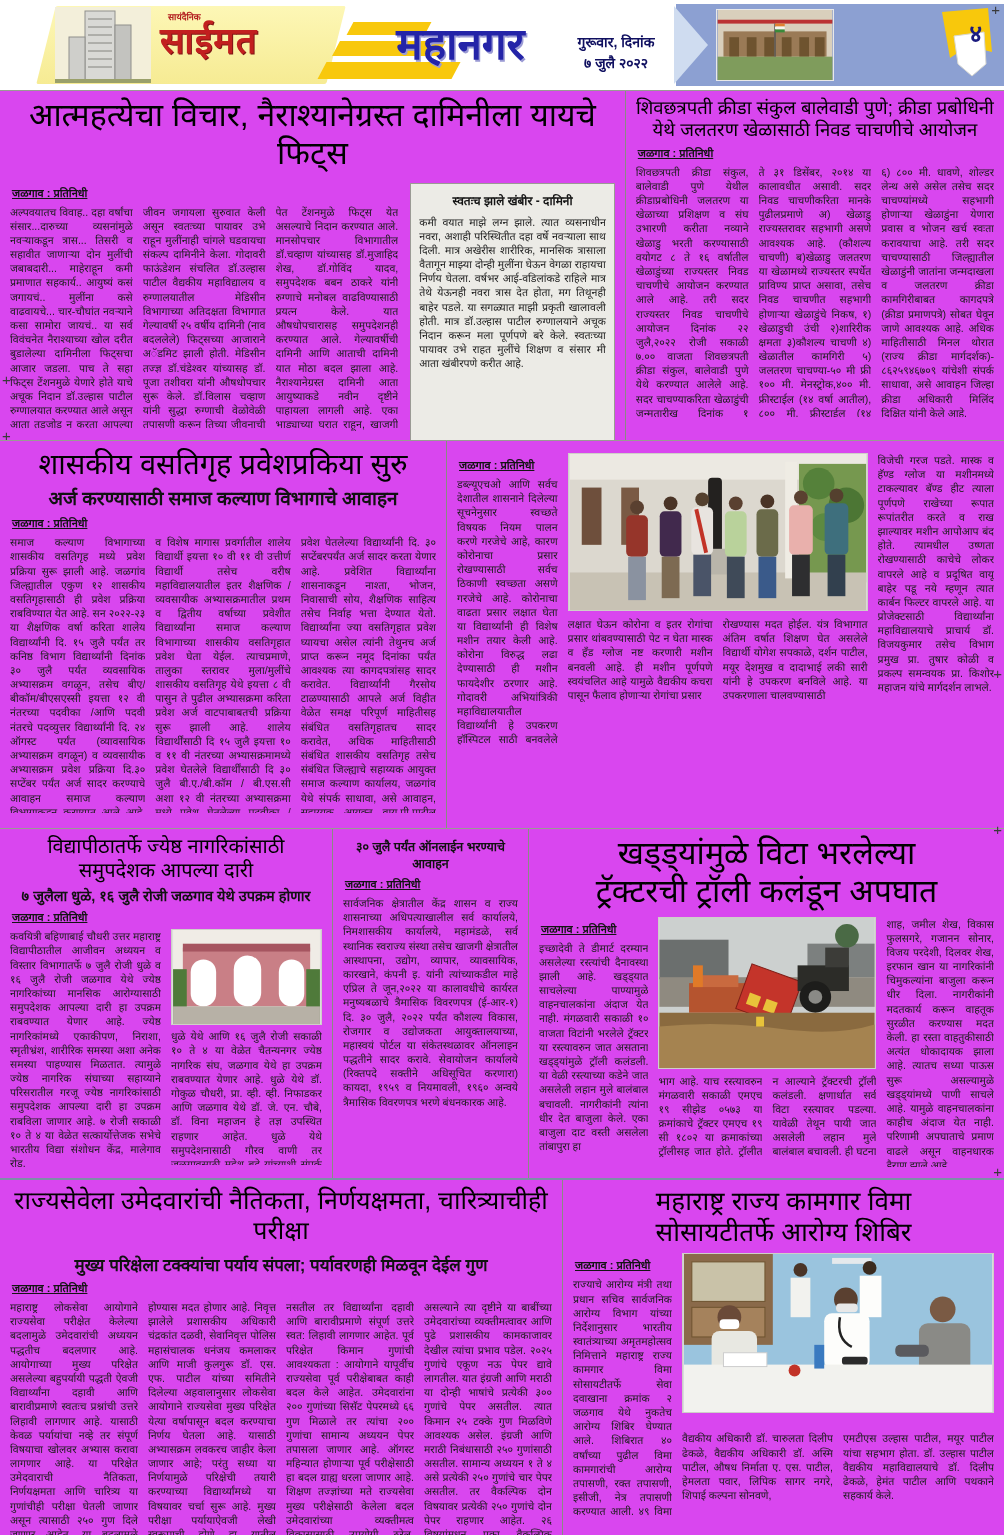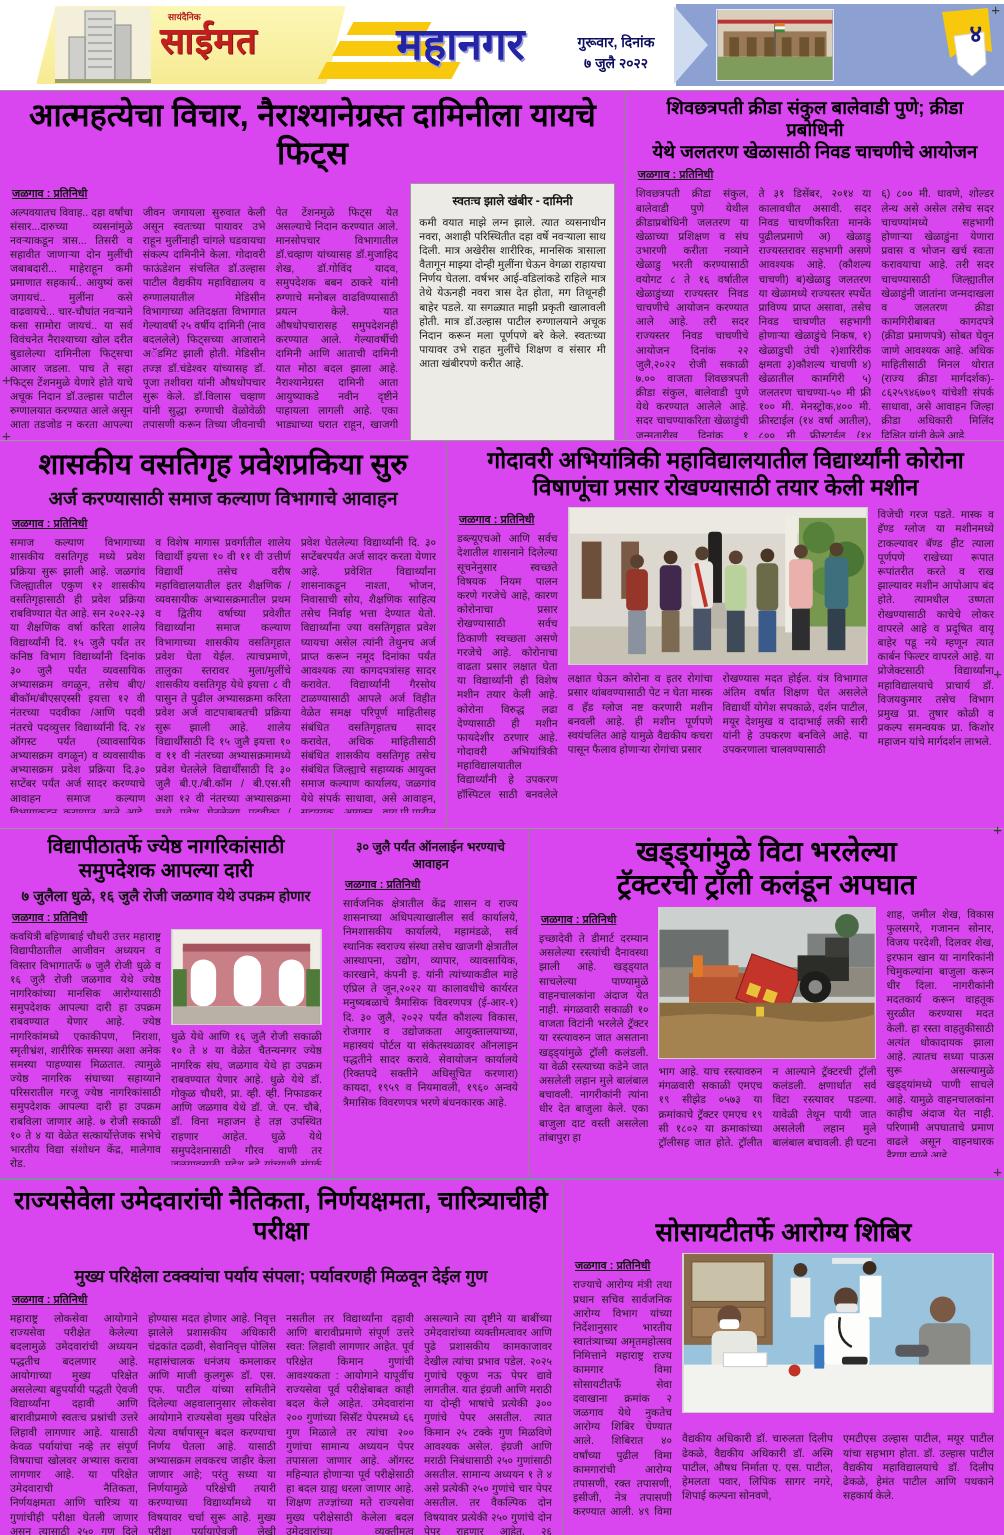--- a/index.html
+++ b/index.html
@@ -33,21 +33,21 @@
   .page-num { position:absolute; right:22px; top:12px; font-size:24px; font-weight:bold; color:#1a1a7e; }
 
   
   .row { display:flex; border-top:1px solid #9a9a94; }
   .row1 { height:350px; }
   .row2 { height:388px; }
   .row3 { height:350px; }
   .row4 { height:357px; border-top:2px solid #7d8fa8; }
   .art { padding:6px 10px 4px 10px; overflow:hidden; }
   .vdiv { border-left:1px solid #8a8a84; }
-  .headline { font-weight:bold; color:#000; text-align:center; line-height:1.18; }
+  .headline { font-weight:normal; color:#000; text-align:center; line-height:1.18; }
   .subhead { font-weight:bold; color:#111; text-align:center; }
   .byline { font-weight:bold; font-size:11px; text-decoration:underline; margin:4px 0 5px 2px; }
   .cols { display:flex; gap:10px; }
   .col { flex:1; overflow:hidden; }
   .bodytext { font-size:10.6px; line-height:1.34; text-align:justify; color:#1c1c1c; }
   .bodytext::first-line { }
   .graybox { background:#ecebe6; border:1px solid #9a9a94; padding:8px 8px; }
   .graybox h4 { font-size:12px; text-align:center; margin-bottom:6px; }
   .photo-frame { display:block; border:1px solid #cfcfc8; background:#ddd; }
   .regmark { position:absolute; color:#3a3a3a; font-size:15px; line-height:1; }
@@ -156,24 +156,20 @@
       <h2 class="subhead" style="font-size:19px; margin-top:4px">अर्ज करण्यासाठी समाज कल्याण विभागाचे आवाहन</h2>
       <div class="byline">जळगाव : प्रतिनिधी</div>
       <div class="cols" style="height:278px">
         <div class="col bodytext">समाज कल्याण विभागाच्या शासकीय वसतिगृह मध्ये प्रवेश प्रक्रिया सुरू झाली आहे. जळगांव जिल्ह्यातील एकुण १२ शासकीय वसतिगृहासाठी ही प्रवेश प्रक्रिया राबविण्यात येत आहे. सन २०२२-२३ या शैक्षणिक वर्षा करिता शालेय विद्यार्थ्यांनी दि. १५ जुलै पर्यंत तर कनिष्ठ विभाग विद्यार्थ्यांनी दिनांक ३० जुलै पर्यंत व्यवसायिक अभ्यासक्रम वगळून, तसेच बीए/बीकॉम/बीएसएस्सी इयत्ता १२ वी नंतरच्या पदवीका /आणि पदवी नंतरचे पदव्युत्तर विद्यार्थ्यांनी दि. २४ ऑगस्ट पर्यंत (व्यावसायिक अभ्यासक्रम वगळून) व व्यवसायीक अभ्यासक्रम प्रवेश प्रक्रिया दि.३० सप्टेंबर पर्यंत अर्ज सादर करण्याचे आवाहन समाज कल्याण विभागाकडुन करण्यात आले आहे. जिल्ह्यातील शैक्षणिक संस्थांमध्ये प्रवेश घेतलेल्या अनुसूचित जाती, अनुसूचित जमाती, विमुक्त जाती भटक्या जमाती, इतर मागासवर्ग</div>
         <div class="col bodytext">व विशेष मागास प्रवर्गातील शालेय विद्यार्थी इयत्ता १० वी ११ वी उत्तीर्ण विद्यार्थी तसेच वरीष महाविद्यालयातील इतर शैक्षणिक / व्यवसायीक अभ्यासक्रमातील प्रथम व द्वितीय वर्षाच्या प्रवेशीत विद्यार्थ्यांना समाज कल्याण विभागाच्या शासकीय वसतिगृहात प्रवेश घेता येईल. त्याचप्रमाणे, तालुका स्तरावर मुला/मुलींचे शासकीय वसतिगृह येथे इयत्ता ८ वी पासुन ते पुढील अभ्यासक्रमा करिता प्रवेश अर्ज वाटपाबाबतची प्रक्रिया सुरू झाली आहे. शालेय विद्यार्थींसाठी दि १५ जुलै इयत्ता १० व ११ वी नंतरच्या अभ्यासक्रमामध्ये प्रवेश घेतलेले विद्यार्थींसाठी दि ३० जुलै बी.ए./बी.कॉम / बी.एस.सी अशा १२ वी नंतरच्या अभ्यासक्रमा मध्ये प्रवेश घेतलेल्या पदवीका / पदवी आणि एम.ए/ एम.कॉम./ एम.एस.सी असे पध्दती नंतरचे पदव्युत्तर, पदवी, पदवीका इत्यादी अभ्यासक्रम (व्यवसायीक अभ्यासक्रम वगळून)</div>
         <div class="col bodytext">प्रवेश घेतलेल्या विद्यार्थ्यांनी दि. ३० सप्टेंबरपर्यंत अर्ज सादर करता येणार आहे. प्रवेशित विद्यार्थ्यांना शासनाकडून नाश्ता, भोजन, निवासाची सोय, शैक्षणिक साहित्य तसेच निर्वाह भत्ता देण्यात येतो. विद्यार्थ्यांना ज्या वसतिगृहात प्रवेश घ्यायचा असेल त्यांनी तेथुनच अर्ज प्राप्त करून नमूद दिनांका पर्यंत आवश्यक त्या कागदपत्रांसह सादर करावेत. विद्यार्थ्यांनी गैरसोय टाळण्यासाठी आपले अर्ज विहीत वेळेत समक्ष परिपूर्ण माहितीसह संबंधित वसतिगृहातच सादर करावेत, अधिक माहितीसाठी संबंधित शासकीय वसतिगृह तसेच संबंधित जिल्ह्याचे सहाय्यक आयुक्त समाज कल्याण कार्यालय, जळगांव येथे संपर्क साधावा, असे आवाहन, सहाय्यक आयुक्त वाय.पी.पाटील यांनी केले आहे.</div>
       </div>
     </section>
 
     <section class="art vdiv" style="width:558px">
-      <h1 class="headline" style="font-size:23px">
-        <span>गोदावरी अभियांत्रिकी महाविद्यालयातील विद्यार्थ्यांनी कोरोना</span><br>
-        <span>विषाणूंचा प्रसार रोखण्यासाठी तयार केली मशीन</span>
-      </h1>
       <div style="display:flex; gap:10px; margin-top:6px;">
         <div style="width:102px">
           <div class="byline">जळगाव : प्रतिनिधी</div>
           <p class="bodytext" style="height:268px; overflow:hidden">डब्ल्यूएचओ आणि सर्वच देशातील शासनाने दिलेल्या सूचनेनुसार स्वच्छते विषयक नियम पालन करणे गरजेचे आहे, कारण कोरोनाचा प्रसार रोखण्यासाठी सर्वच ठिकाणी स्वच्छता असणे गरजेचे आहे. कोरोनाचा वाढता प्रसार लक्षात घेता या विद्यार्थ्यांनी ही विशेष मशीन तयार केली आहे. कोरोना विरुद्ध लढा देण्यासाठी ही मशीन फायदेशीर ठरणार आहे. गोदावरी अभियांत्रिकी महाविद्यालयातील विद्यार्थ्यांनी हे उपकरण हॉस्पिटल साठी बनवलेले आहे. हे त्यांनी सध्याची परिस्थिती</p>
         </div>
         <div style="width:300px">
           <svg class="photo-frame" viewBox="0 0 300 158" style="width:300px;height:158px">
             <rect width="300" height="158" fill="#dcd8cf"></rect>
             <rect x="0" y="0" width="300" height="26" fill="#ece9e2"></rect>
             <rect x="232" y="10" width="68" height="120" fill="#76984f"></rect>
@@ -264,21 +260,21 @@
       </div>
     </section>
 
     <section class="art vdiv" style="width:196px">
       <h2 class="subhead" style="font-size:12.5px; margin-top:3px">३० जुलै पर्यंत ऑनलाईन भरण्याचे आवाहन</h2>
       <div class="byline">जळगाव : प्रतिनिधी</div>
       <p class="bodytext" style="height:232px; overflow:hidden">सार्वजनिक क्षेत्रातील केंद्र शासन व राज्य शासनाच्या अधिपत्याखालील सर्व कार्यालये, निमशासकीय कार्यालये, महामंडळे, सर्व स्थानिक स्वराज्य संस्था तसेच खाजगी क्षेत्रातील आस्थापना, उद्योग, व्यापार, व्यावसायिक, कारखाने, कंपनी इ. यांनी त्यांच्याकडील माहे एप्रिल ते जून,२०२२ या कालावधीचे कार्यरत मनुष्यबळाचे त्रैमासिक विवरणपत्र (ई-आर-१) दि. ३० जुलै, २०२२ पर्यंत कौशल्य विकास, रोजगार व उद्योजकता आयुक्तालयाच्या, महास्वयं पोर्टल या संकेतस्थळावर ऑनलाइन पद्धतीने सादर करावे. सेवायोजन कार्यालये (रिक्तपदे सक्तीने अधिसूचित करणारा) कायदा, १९५९ व नियमावली, १९६० अन्वये त्रैमासिक विवरणपत्र भरणे बंधनकारक आहे.</p>
     </section>
 
     <section class="art vdiv" style="width:476px">
-      <h1 class="headline" style="font-size:28px">
+      <h1 class="headline" style="font-size:32px">
         <span>खड्ड्यांमुळे विटा भरलेल्या</span><br>
         <span>ट्रॅक्टरची ट्रॉली कलंडून अपघात</span>
       </h1>
       <div style="display:flex; gap:10px; margin-top:6px;">
         <div style="width:112px">
           <div class="byline">जळगाव : प्रतिनिधी</div>
           <p class="bodytext" style="height:230px; overflow:hidden">इच्छादेवी ते डीमार्ट दरम्यान असलेल्या रस्त्यांची दैनावस्था झाली आहे. खड्ड्यात साचलेल्या पाण्यामुळे वाहनचालकांना अंदाज येत नाही. मंगळवारी सकाळी १० वाजता विटांनी भरलेले ट्रॅक्टर या रस्त्यावरुन जात असताना खड्ड्यांमुळे ट्रॉली कलंडली. या वेळी रस्त्याच्या कडेने जात असलेली लहान मुले बालंबाल बचावली. नागरीकांनी त्यांना धीर देत बाजुला केले. एका बाजुला दाट वस्ती असलेला तांबापुरा हा</p>
         </div>
         <div style="width:218px">
           <svg class="photo-frame" viewBox="0 0 218 152" style="width:218px;height:152px">
@@ -315,33 +311,33 @@
         <div style="width:110px">
           <p class="bodytext" style="height:250px; overflow:hidden">शाह, जमील शेख, विकास फुलसगरे, गजानन सोनार, विजय परदेशी, दिलवर शेख, इरफान खान या नागरिकांनी चिमुकल्यांना बाजुला करून धीर दिला. नागरीकांनी मदतकार्य करून वाहतूक सुरळीत करण्यास मदत केली. हा रस्ता वाहतुकीसाठी अत्यंत धोकादायक झाला आहे. त्यातच सध्या पाऊस सुरू असल्यामुळे खड्ड्यांमध्ये पाणी साचले आहे. यामुळे वाहनचालकांना काहीच अंदाज येत नाही. परिणामी अपघाताचे प्रमाण वाढले असून वाहनधारक हैराण झाले आहे.</p>
         </div>
       </div>
     </section>
   </div>
 
   <div class="row row4">
     <section class="art" style="width:562px">
       <h1 class="headline" style="font-size:25px">राज्यसेवेला उमेदवारांची नैतिकता, निर्णयक्षमता, चारित्र्याचीही परीक्षा</h1>
-      <h2 class="subhead" style="font-size:17px; margin-top:19px">मुख्य परिक्षेला टक्क्यांचा पर्याय संपला; पर्यावरणही मिळवून देईल गुण</h2>
+      <h2 class="subhead" style="font-size:17px; margin-top:8px">मुख्य परिक्षेला टक्क्यांचा पर्याय संपला; पर्यावरणही मिळवून देईल गुण</h2>
       <div class="byline">जळगाव : प्रतिनिधी</div>
       <div class="cols" style="height:252px">
         <div class="col bodytext">महाराष्ट्र लोकसेवा आयोगाने राज्यसेवा परीक्षेत केलेल्या बदलामुळे उमेदवारांची अध्ययन पद्धतीच बदलणार आहे. आयोगाच्या मुख्य परिक्षेत असलेल्या बहुपर्यायी पद्धती ऐवजी विद्यार्थ्यांना दहावी आणि बारावीप्रमाणे स्वतःच प्रश्नांची उत्तरे लिहावी लागणार आहे. यासाठी केवळ पर्यायांचा नव्हे तर संपूर्ण विषयाचा खोलवर अभ्यास करावा लागणार आहे. या परिक्षेत उमेदवाराची नैतिकता, निर्णयक्षमता आणि चारित्र्य या गुणांचीही परीक्षा घेतली जाणार असून त्यासाठी २५० गुण दिले जाणार आहेत. या बदलामुळे परिक्षेतील पर्यायांची टक्का पद्धती बंद होणार असून नकारात्मक गुणांची जोखीमही कमी</div>
         <div class="col bodytext">होण्यास मदत होणार आहे. निवृत्त झालेले प्रशासकीय अधिकारी चंद्रकांत दळवी, सेवानिवृत्त पोलिस महासंचालक धनंजय कमलाकर आणि माजी कुलगुरू डॉ. एस. एफ. पाटील यांच्या समितीने दिलेल्या अहवालानुसार लोकसेवा आयोगाने राज्यसेवा मुख्य परिक्षेत येत्या वर्षापासून बदल करण्याचा निर्णय घेतला आहे. यासाठी अभ्यासक्रम लवकरच जाहीर केला जाणार आहे; परंतु सध्या या निर्णयामुळे परिक्षेची तयारी करण्याच्या विद्यार्थ्यांमध्ये या विषयावर चर्चा सुरू आहे. मुख्य परीक्षा पर्यायाऐवजी लेखी स्वरूपाची होणे हा यातील महत्त्वाचा बदल आहे. यापुढे आयोग जो प्रश्न विचारेल त्यासाठी उत्तरांचे चार पर्याय समोर</div>
         <div class="col bodytext">नसतील तर विद्यार्थ्यांना दहावी आणि बारावीप्रमाणे संपूर्ण उत्तरे स्वत: लिहावी लागणार आहेत. पूर्व परिक्षेत किमान गुणांची आवश्यकता : आयोगाने यापूर्वीच राज्यसेवा पूर्व परीक्षेबाबत काही बदल केले आहेत. उमेदवारांना २०० गुणांच्या सिसॅट पेपरमध्ये ६६ गुण मिळाले तर त्यांचा २०० गुणांचा सामान्य अध्ययन पेपर तपासला जाणार आहे. ऑगस्ट महिन्यात होणाऱ्या पूर्व परीक्षेसाठी हा बदल ग्राह्य धरला जाणार आहे. शिक्षण तज्ज्ञांच्या मते राज्यसेवा मुख्य परीक्षेसाठी केलेला बदल उमेदवारांच्या व्यक्तीमत्व विकासासाठी उपयोगी ठरेल. लिखाणाची सवय, नैतिकता, निर्णयक्षमता यासारख्या गुणांचाही परिक्षेत उपयोग होणार</div>
         <div class="col bodytext">असल्याने त्या दृष्टीने या बाबींच्या उमेदवारांच्या व्यक्तीमत्वावर आणि पुढे प्रशासकीय कामकाजावर देखील त्यांचा प्रभाव पडेल. २०२५ गुणांचे एकूण नऊ पेपर द्यावे लागतील. यात इंग्रजी आणि मराठी या दोन्ही भाषांचे प्रत्येकी ३०० गुणांचे पेपर असतील. त्यात किमान २५ टक्के गुण मिळविणे आवश्यक असेल. इंग्रजी आणि मराठी निबंधासाठी २५० गुणांसाठी असतील. सामान्य अध्ययन १ ते ४ असे प्रत्येकी २५० गुणांचे चार पेपर असतील. तर वैकल्पिक दोन विषयावर प्रत्येकी २५० गुणांचे दोन पेपर राहणार आहेत. २६ विषयांमधून एका वैकल्पिक विषयाची निवड करावी लागेल. मुलाखतीसाठी २७५ गुण असतील.</div>
       </div>
     </section>
 
     <section class="art vdiv" style="width:442px">
       <h1 class="headline" style="font-size:26px">
-        <br>
+        <span>महाराष्ट्र राज्य कामगार विमा</span><br>
         <span>सोसायटीतर्फे आरोग्य शिबिर</span>
       </h1>
       <div style="display:flex; gap:10px; margin-top:6px;">
         <div style="width:100px">
           <div class="byline">जळगाव : प्रतिनिधी</div>
           <p class="bodytext" style="height:240px; overflow:hidden">राज्याचे आरोग्य मंत्री तथा प्रधान सचिव सार्वजनिक आरोग्य विभाग यांच्या निर्देशानुसार भारतीय स्वातंत्र्याच्या अमृतमहोत्सव निमित्ताने महाराष्ट्र राज्य कामगार विमा सोसायटीतर्फे सेवा दवाखाना क्रमांक २ जळगाव येथे नुकतेच आरोग्य शिबिर घेण्यात आले. शिबिरात ४० वर्षांच्या पुढील विमा कामगारांची आरोग्य तपासणी, रक्त तपासणी, इसीजी, नेत्र तपासणी करण्यात आली. ४९ विमा कामगारांनी लाभ घेतला. प्रभारी</p>
         </div>
         <div style="width:312px">
           <svg class="photo-frame" viewBox="0 0 312 160" style="width:312px;height:160px">
             <rect width="312" height="160" fill="#9ac4de"></rect>

